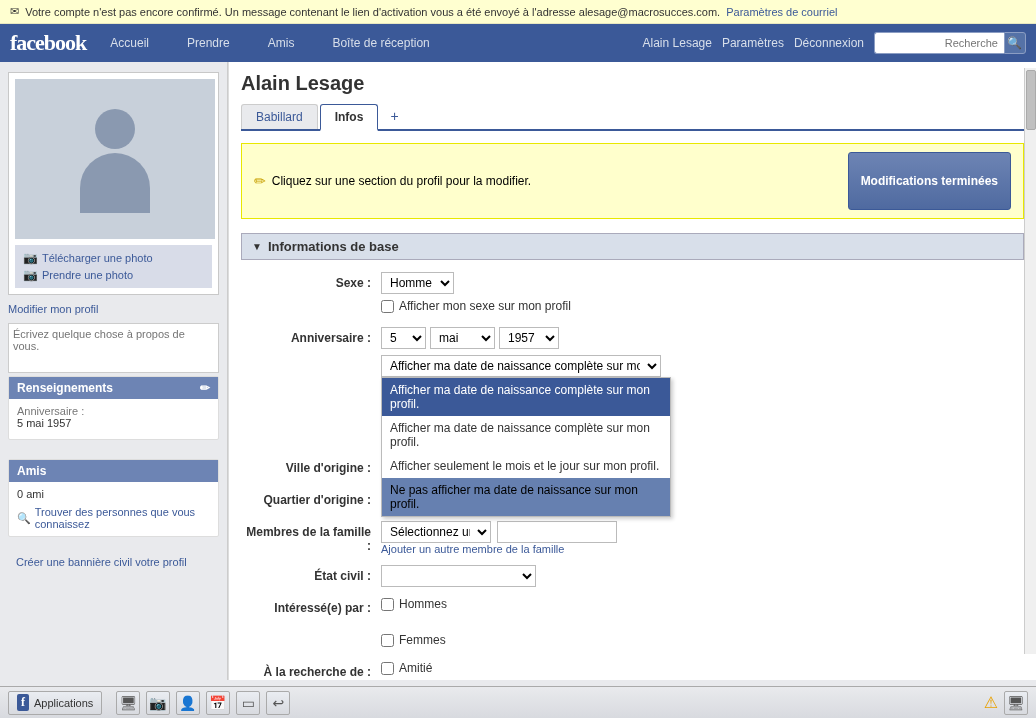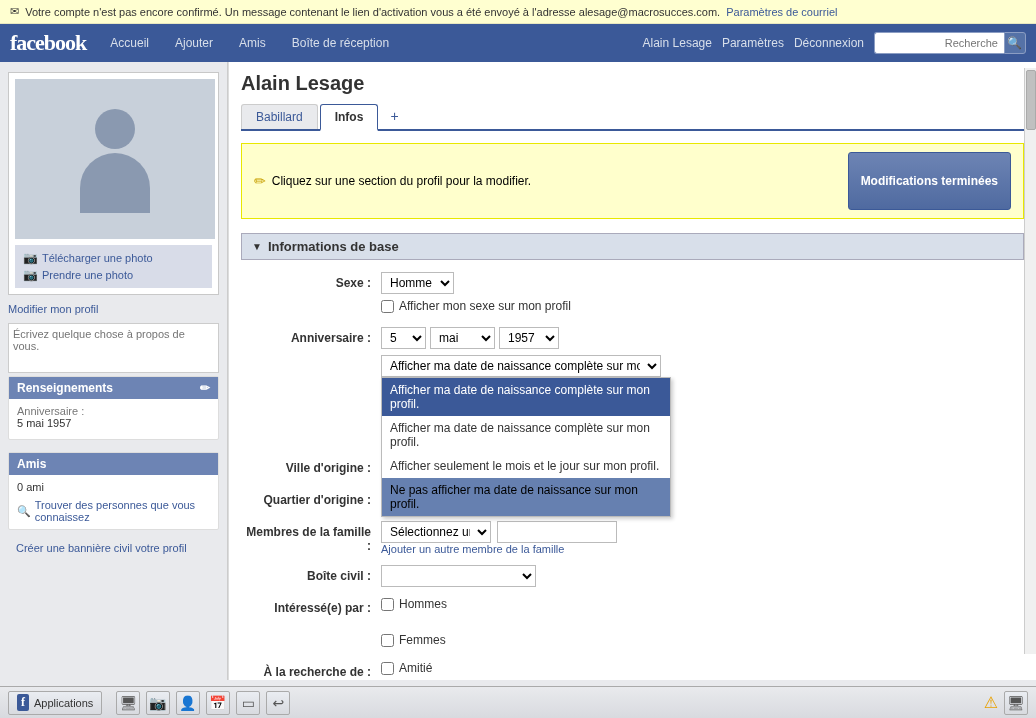--- a/index.html
+++ b/index.html
@@ -28,21 +28,21 @@
       gap: 0;
     }
     .fb-logo {
       color: white;
       font-size: 22px;
       font-weight: bold;
       font-family: Georgia, serif;
       margin-right: 14px;
       letter-spacing: -1px;
     }
-    .nav-links { display: flex; gap: 6px; flex: 1; }
+    .nav-links { display: flex; gap: 18px; flex: 1; }
     .nav-link {
       color: #d8dfea;
       text-decoration: none;
       padding: 6px 10px;
       font-size: 12px;
       border-radius: 3px;
     }
     .nav-right { display: flex; align-items: center; gap: 10px; }
     .nav-right-link { color: #d8dfea; font-size: 12px; text-decoration: none; }
     .search-box {
@@ -154,21 +154,21 @@
       padding: 4px;
       font-size: 11px;
       color: #999;
       resize: none;
       font-family: Arial;
     }
 
     .sidebar-section {
       background: #fff;
       border: 1px solid #ddd;
-      margin-bottom: 12px;
+      margin-bottom: 19px;
       border-radius: 2px;
     }
     .sidebar-section-header {
       background: #6d84b4;
       color: white;
       padding: 4px 8px;
       font-size: 12px;
       font-weight: bold;
       display: flex;
       justify-content: space-between;
@@ -444,21 +444,21 @@
 <div class="notif-bar">
   <span>✉</span>
   <span>Votre compte n'est pas encore confirmé. Un message contenant le lien d'activation vous a été envoyé à l'adresse alesage@macrosucces.com.</span>
   <a href="#">Paramètres de courriel</a>
 </div>
 
 <div class="top-nav">
   <div class="fb-logo">facebook</div>
   <div class="nav-links">
     <a class="nav-link" href="#">Accueil</a>
-    <a class="nav-link" href="#">Ajouter</a>
+    <a class="nav-link" href="#">Prendre</a>
     <a class="nav-link" href="#">Amis</a>
     <a class="nav-link" href="#">Boîte de réception</a>
   </div>
   <div class="nav-right">
     <a class="nav-right-link" href="#">Alain Lesage</a>
     <a class="nav-right-link" href="#">Paramètres</a>
     <a class="nav-right-link" href="#">Déconnexion</a>
     <div class="search-box">
       <input class="search-input" type="text" placeholder="Recherche" style="">
       <button class="search-btn">🔍</button>
@@ -605,21 +605,21 @@
           <select class="form-select" style="width:110px;">
             <option>Sélectionnez un I</option>
           </select>
           <input type="text" class="family-input" style="">
         </div>
         <a class="add-family-link" href="#">Ajouter un autre membre de la famille</a>
       </div>
     </div>
 
     <div class="form-row">
-      <div class="form-label">Boîte civil :</div>
+      <div class="form-label">État civil :</div>
       <div class="form-field">
         <select class="form-select civil-select" style="width:155px;">
           <option value=""></option>
         </select>
       </div>
     </div>
 
     <div class="form-row">
       <div class="form-label">Intéressé(e) par :</div>
       <div class="form-field">

